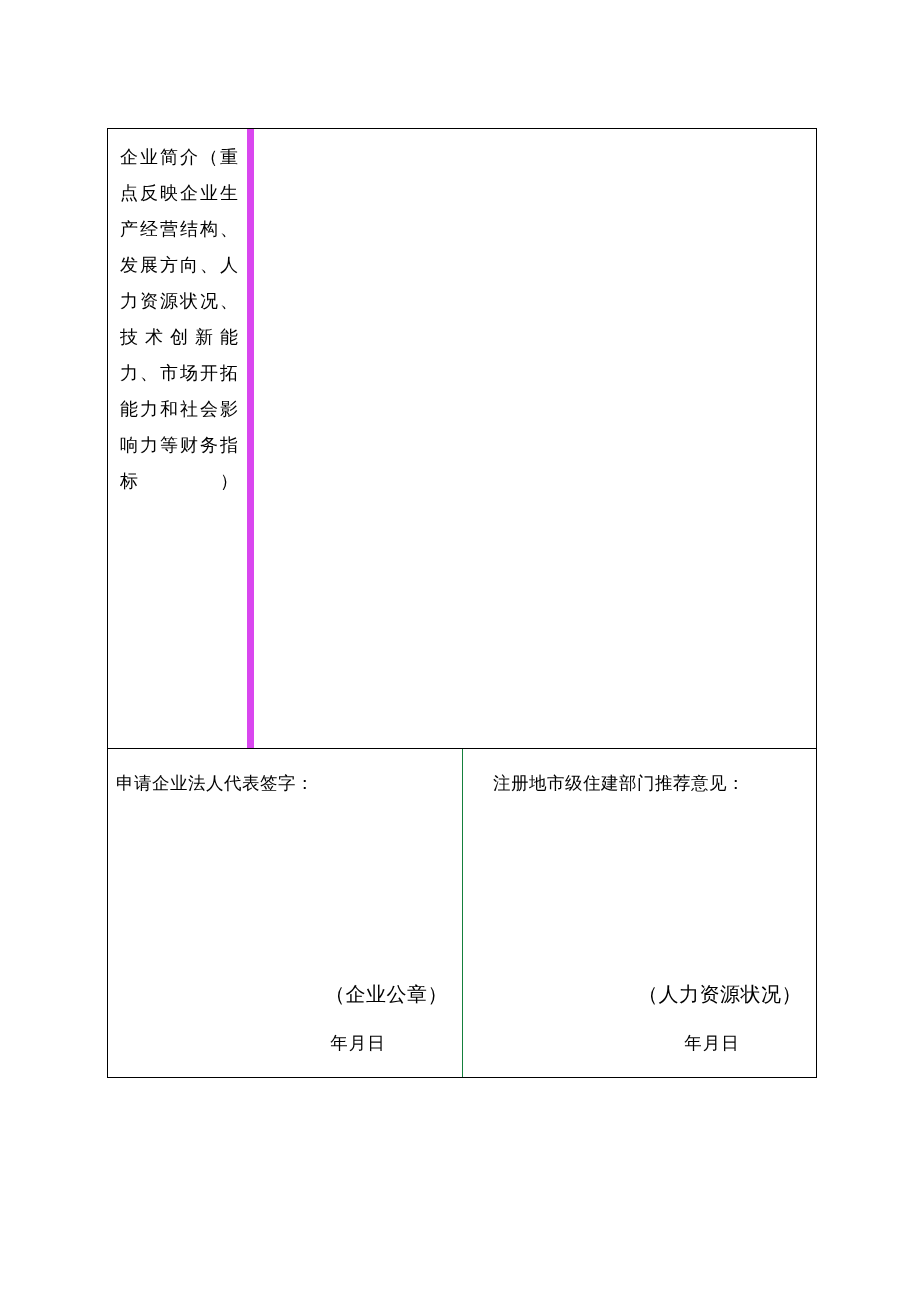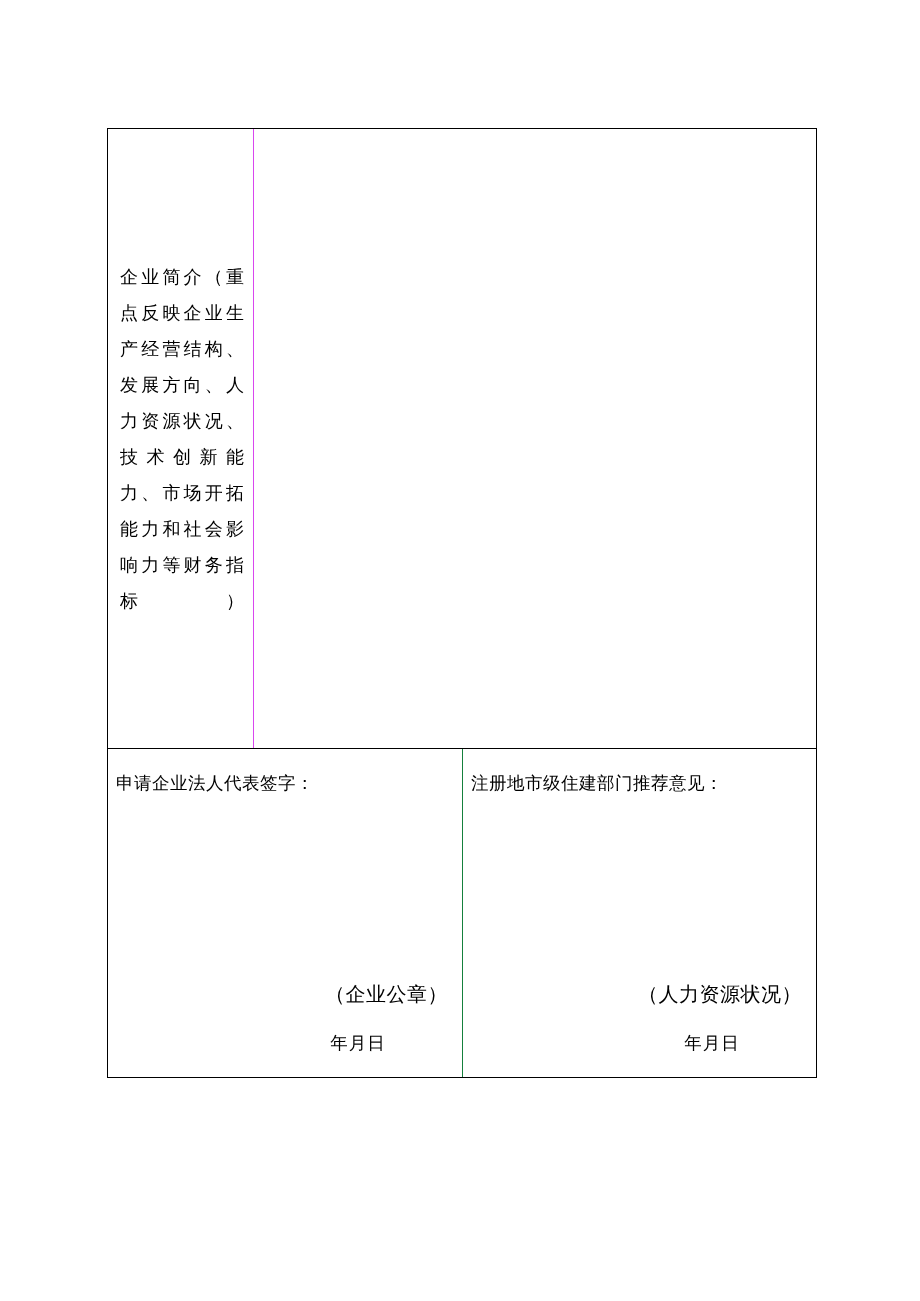--- a/index.html
+++ b/index.html
@@ -21,23 +21,22 @@
       width: 710px;
       border: 1px solid #000;
     }
     .row-intro {
       display: flex;
       height: 620px;
       border-bottom: 1px solid #000;
     }
     .intro-label-cell {
       width: 146px;
-      border-right: 1px solid #d946ef;
+      border-right: 7px solid #d946ef;
       display: flex;
-      align-items: center;
       padding: 10px 8px 10px 12px;
     }
     .intro-label-text {
       font-size: 18px;
       line-height: 2.0;
       text-align: justify;
       text-align-last: justify;
       letter-spacing: 1px;
     }
     .intro-content-cell {
@@ -48,20 +47,21 @@
       height: 328px;
     }
     .sig-left {
       width: 355px;
       border-right: 1px solid #15803d;
       position: relative;
     }
     .sig-right {
       flex: 1;
       position: relative;
+      margin-left: 22px;
     }
     .sig-title {
       position: absolute;
       top: 22px;
       left: 8px;
       font-size: 17.5px;
       letter-spacing: 0.5px;
     }
     .seal-line {
       position: absolute;

